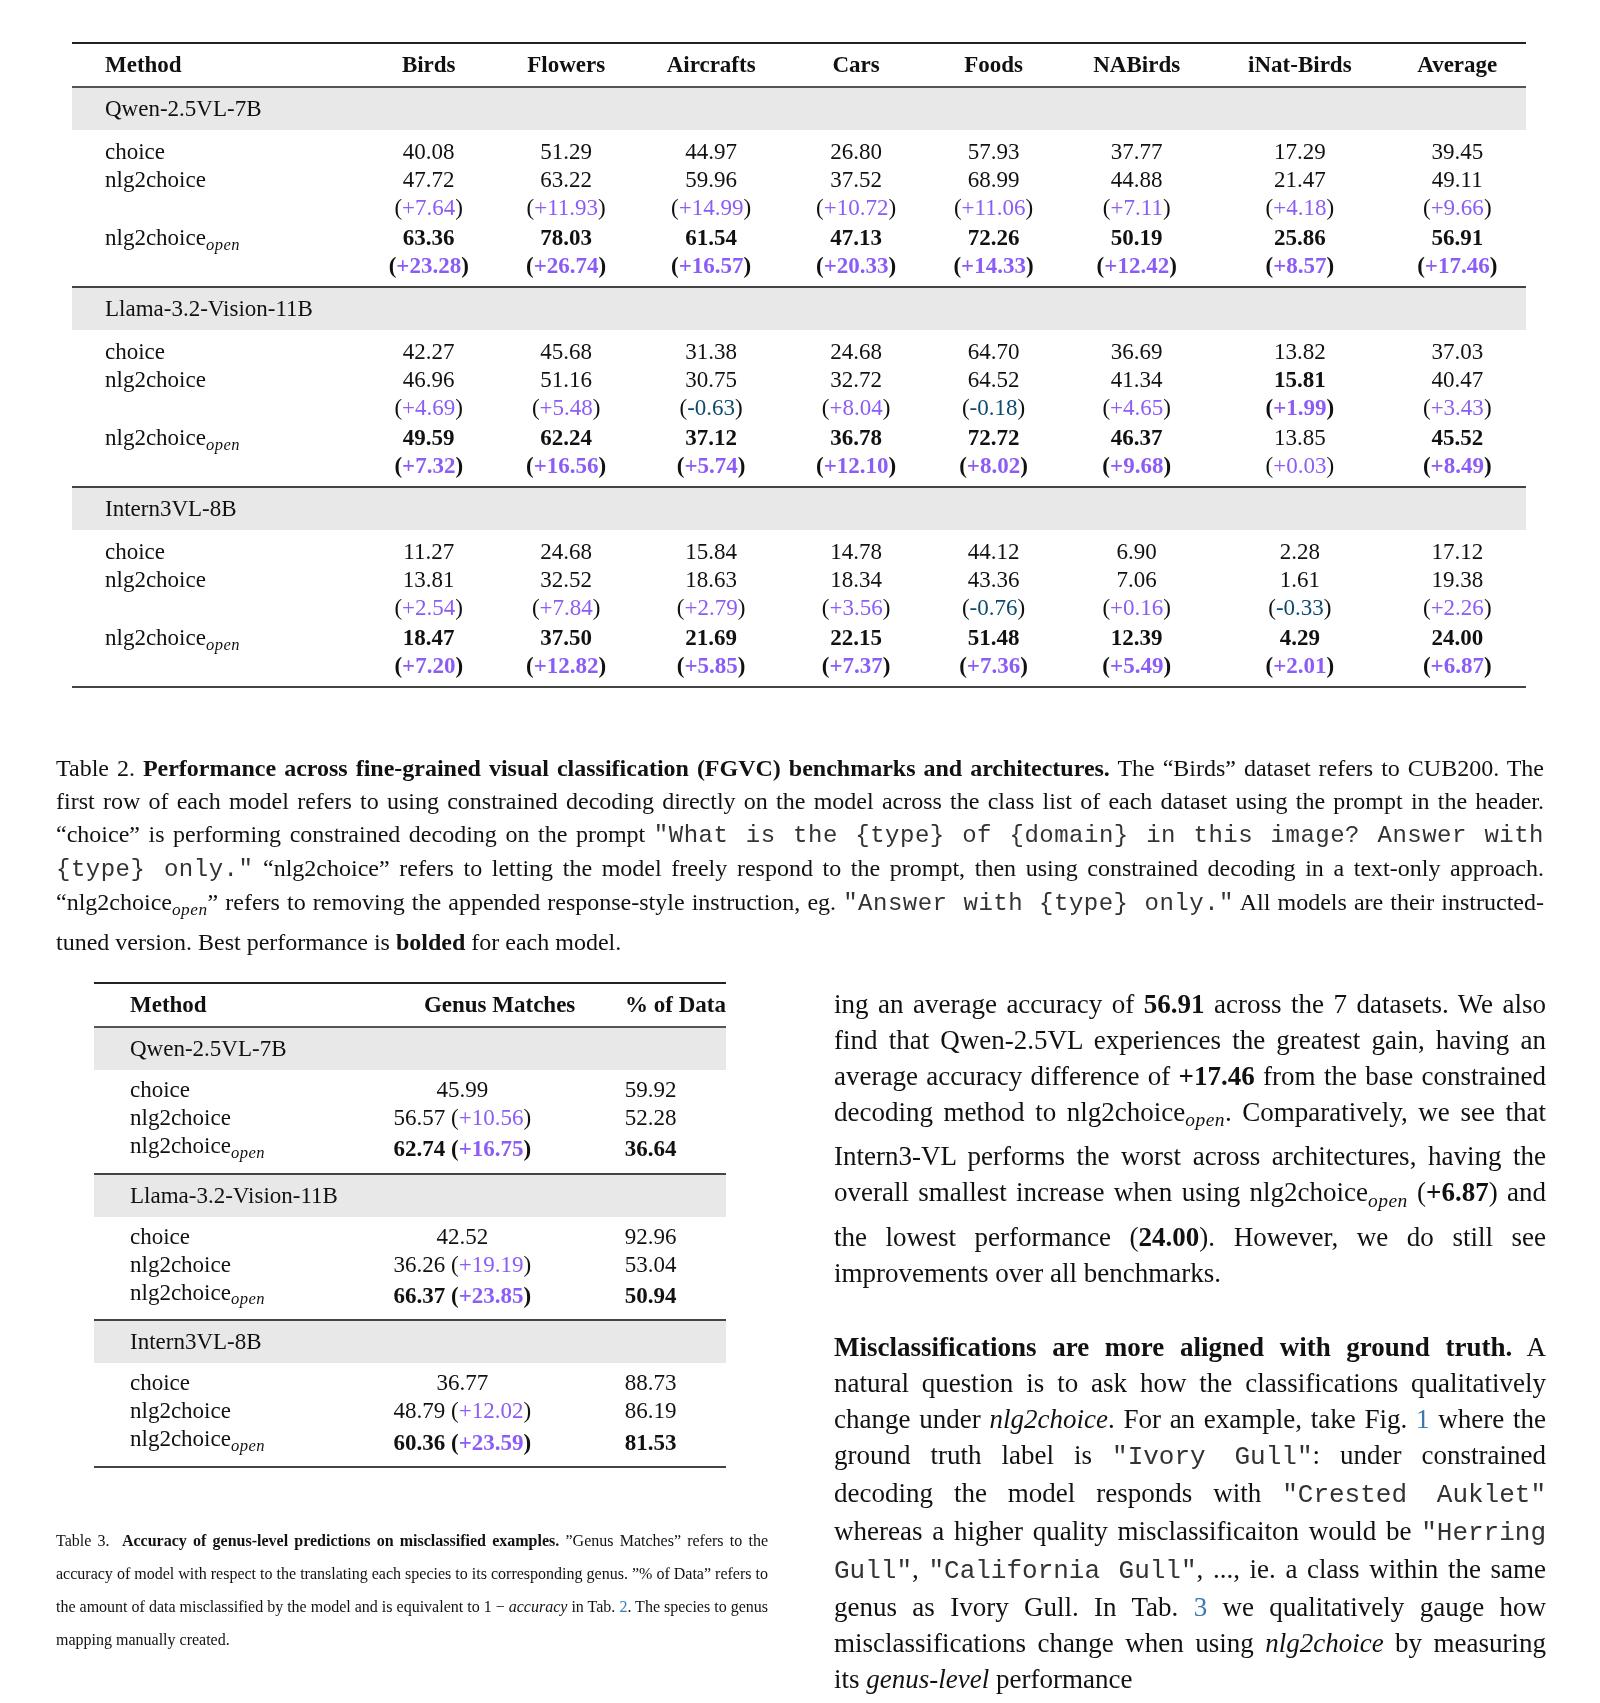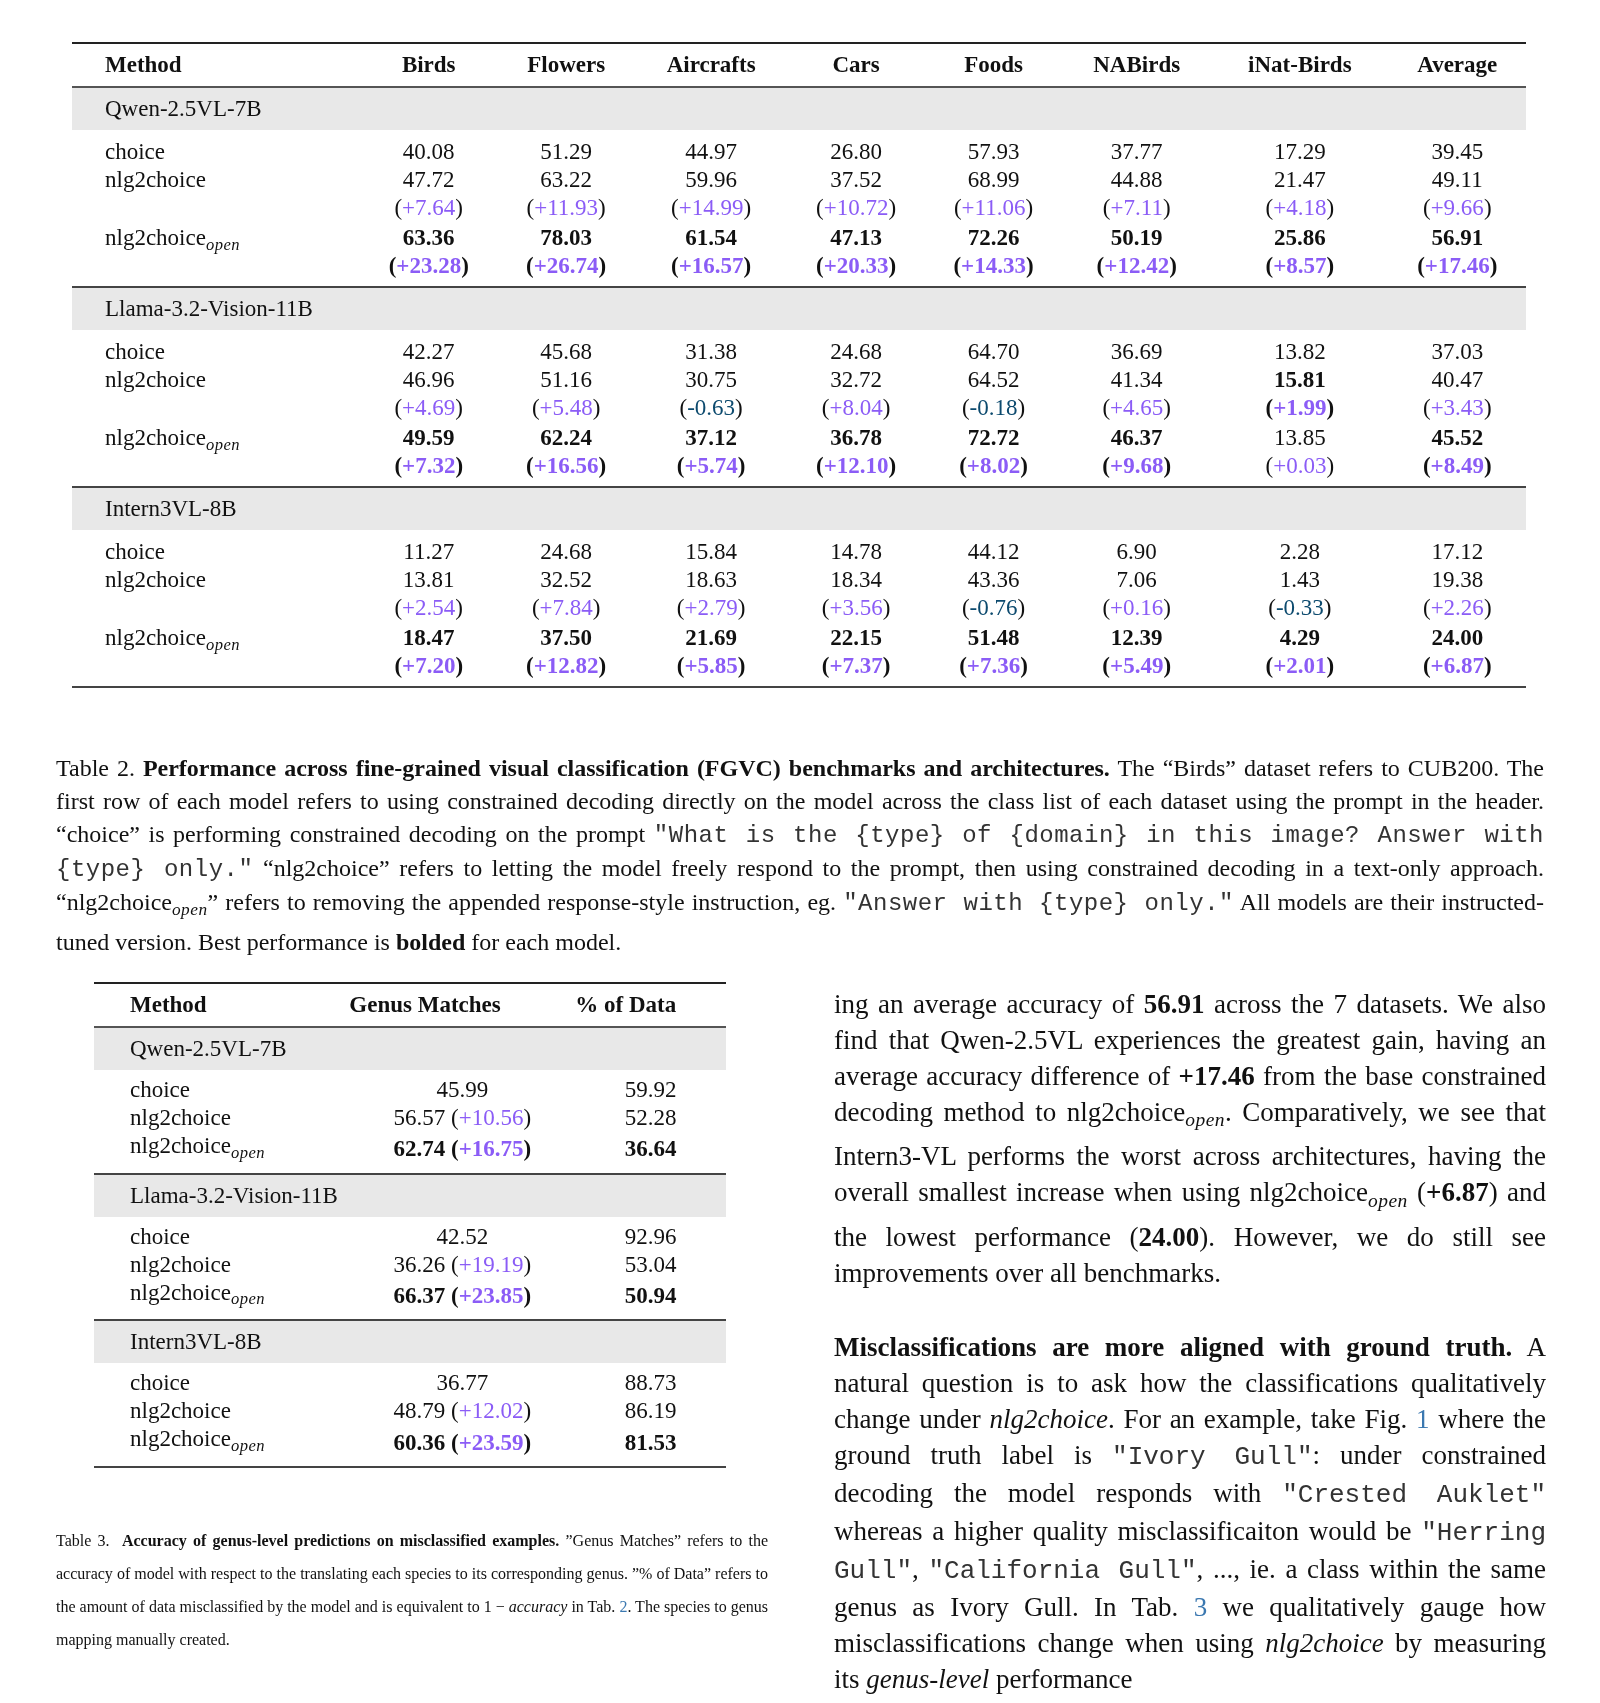--- a/index.html
+++ b/index.html
@@ -35,21 +35,21 @@
   #cap2 {
     position: absolute; left: 56px; top: 752px; width: 1488px;
     font-size: 24px; line-height: 33px; text-align: justify;
   }
 
   
   #t3 {
     position: absolute; left: 94px; top: 982px; width: 632px;
     border-collapse: collapse; font-size: 23px;
   }
-  #t3 th { font-weight: bold; height: 42px; text-align: left; padding: 0; }
+  #t3 th { font-weight: bold; height: 42px; text-align: right; padding: 0; }
   #t3 th.method { text-align: left; padding-left: 36px; }
   #t3 thead tr { border-top: 2px solid #222; border-bottom: 2px solid #555; }
   #t3 td { text-align: center; padding: 0; line-height: 28px; }
   #t3 td.method { text-align: left; padding-left: 36px; }
   #t3 tr.group td { background: #e8e8e8; text-align: left; padding-left: 36px; height: 42px; }
   #t3 tr.first td { padding-top: 6px; }
   #t3 tr.last td { padding-bottom: 6px; }
   #t3 tbody.blk { border-bottom: 2px solid #444; }
 
   
@@ -340,21 +340,21 @@
         </td>
         <td>
           <span class="num">43.36</span>
           <span class="num">(<span class="neg">-0.76</span>)</span>
         </td>
         <td>
           <span class="num">7.06</span>
           <span class="num">(<span class="pos">+0.16</span>)</span>
         </td>
         <td>
-          <span class="num">1.43</span>
+          <span class="num">1.61</span>
           <span class="num">(<span class="neg">-0.33</span>)</span>
         </td>
         <td>
           <span class="num">19.38</span>
           <span class="num">(<span class="pos">+2.26</span>)</span>
         </td>
       </tr>
       <tr class="r3">
         <td class="method"><span>nlg2choice</span><span class="sub">open</span></td>
         <td>

